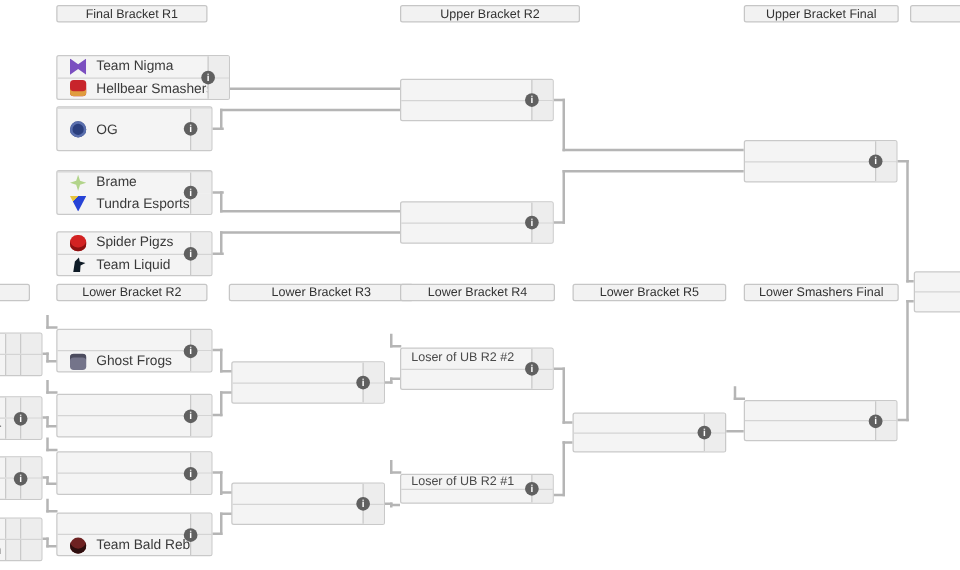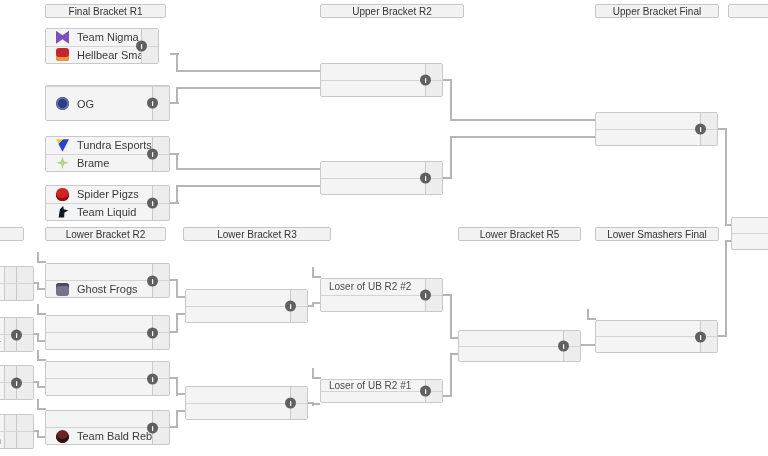--- a/index.html
+++ b/index.html
@@ -132,24 +132,25 @@
   <div class="ln" style="left:587px;top:309px;width:2px;height:11px"></div>
   <div class="ln" style="left:587px;top:318px;width:9px;height:2px"></div>
 
   <div class="hdr" style="left:45px;top:4px;width:121px">Final Bracket R1</div>
   <div class="hdr" style="left:320px;top:4px;width:144px">Upper Bracket R2</div>
   <div class="hdr" style="left:595px;top:4px;width:124px">Upper Bracket Final</div>
   <div class="hdr" style="left:728px;top:4px;width:120px"></div>
   <div class="hdr" style="left:-96px;top:227px;width:120px"></div>
   <div class="hdr" style="left:45px;top:227px;width:121px">Lower Bracket R2</div>
   <div class="hdr" style="left:183px;top:227px;width:148px">Lower Bracket R3</div>
+  <div class="hdr" style="left:320px;top:227px;width:124px">Lower Bracket R4</div>
   <div class="hdr" style="left:458px;top:227px;width:123px">Lower Bracket R5</div>
   <div class="hdr" style="left:595px;top:227px;width:124px">Lower Smashers Final</div>
 
-  <div class="match" style="left:45px;top:28px;width:114px;height:36px">
+  <div class="match" style="left:45px;top:44px;width:139px;height:36px">
     <div class="trow">
       <span class="lg lg-nigma"></span>
       <span class="tname">Team Nigma</span>
       <span class="score"></span>
     </div>
     <div class="trow b">
       <span class="lg lg-hellbear"></span>
       <span class="tname">Hellbear Smashers</span>
       <span class="score"></span>
     </div>
@@ -159,28 +160,28 @@
   <div class="match" style="left:45px;top:85px;width:125px;height:36px">
     <div class="trow b">
       <span class="lg lg-og"></span>
       <span class="tname">OG</span>
       <span class="score"></span>
     </div>
     <span class="info">i</span>
   </div>
 
   <div class="match" style="left:45px;top:136px;width:125px;height:36px">
+    <div class="trow b">
+      <span class="lg lg-brame"></span>
+      <span class="tname">Brame</span>
+      <span class="score"></span>
+    </div>
     <div class="trow">
       <span class="lg lg-tundra"></span>
       <span class="tname">Tundra Esports</span>
-      <span class="score"></span>
-    </div>
-    <div class="trow b">
-      <span class="lg lg-brame"></span>
-      <span class="tname">Brame</span>
       <span class="score"></span>
     </div>
     <span class="info">i</span>
   </div>
 
   <div class="match" style="left:45px;top:185px;width:125px;height:36px">
     <div class="trow">
       <span class="lg lg-spider"></span>
       <span class="tname">Spider Pigzs</span>
       <span class="score"></span>

